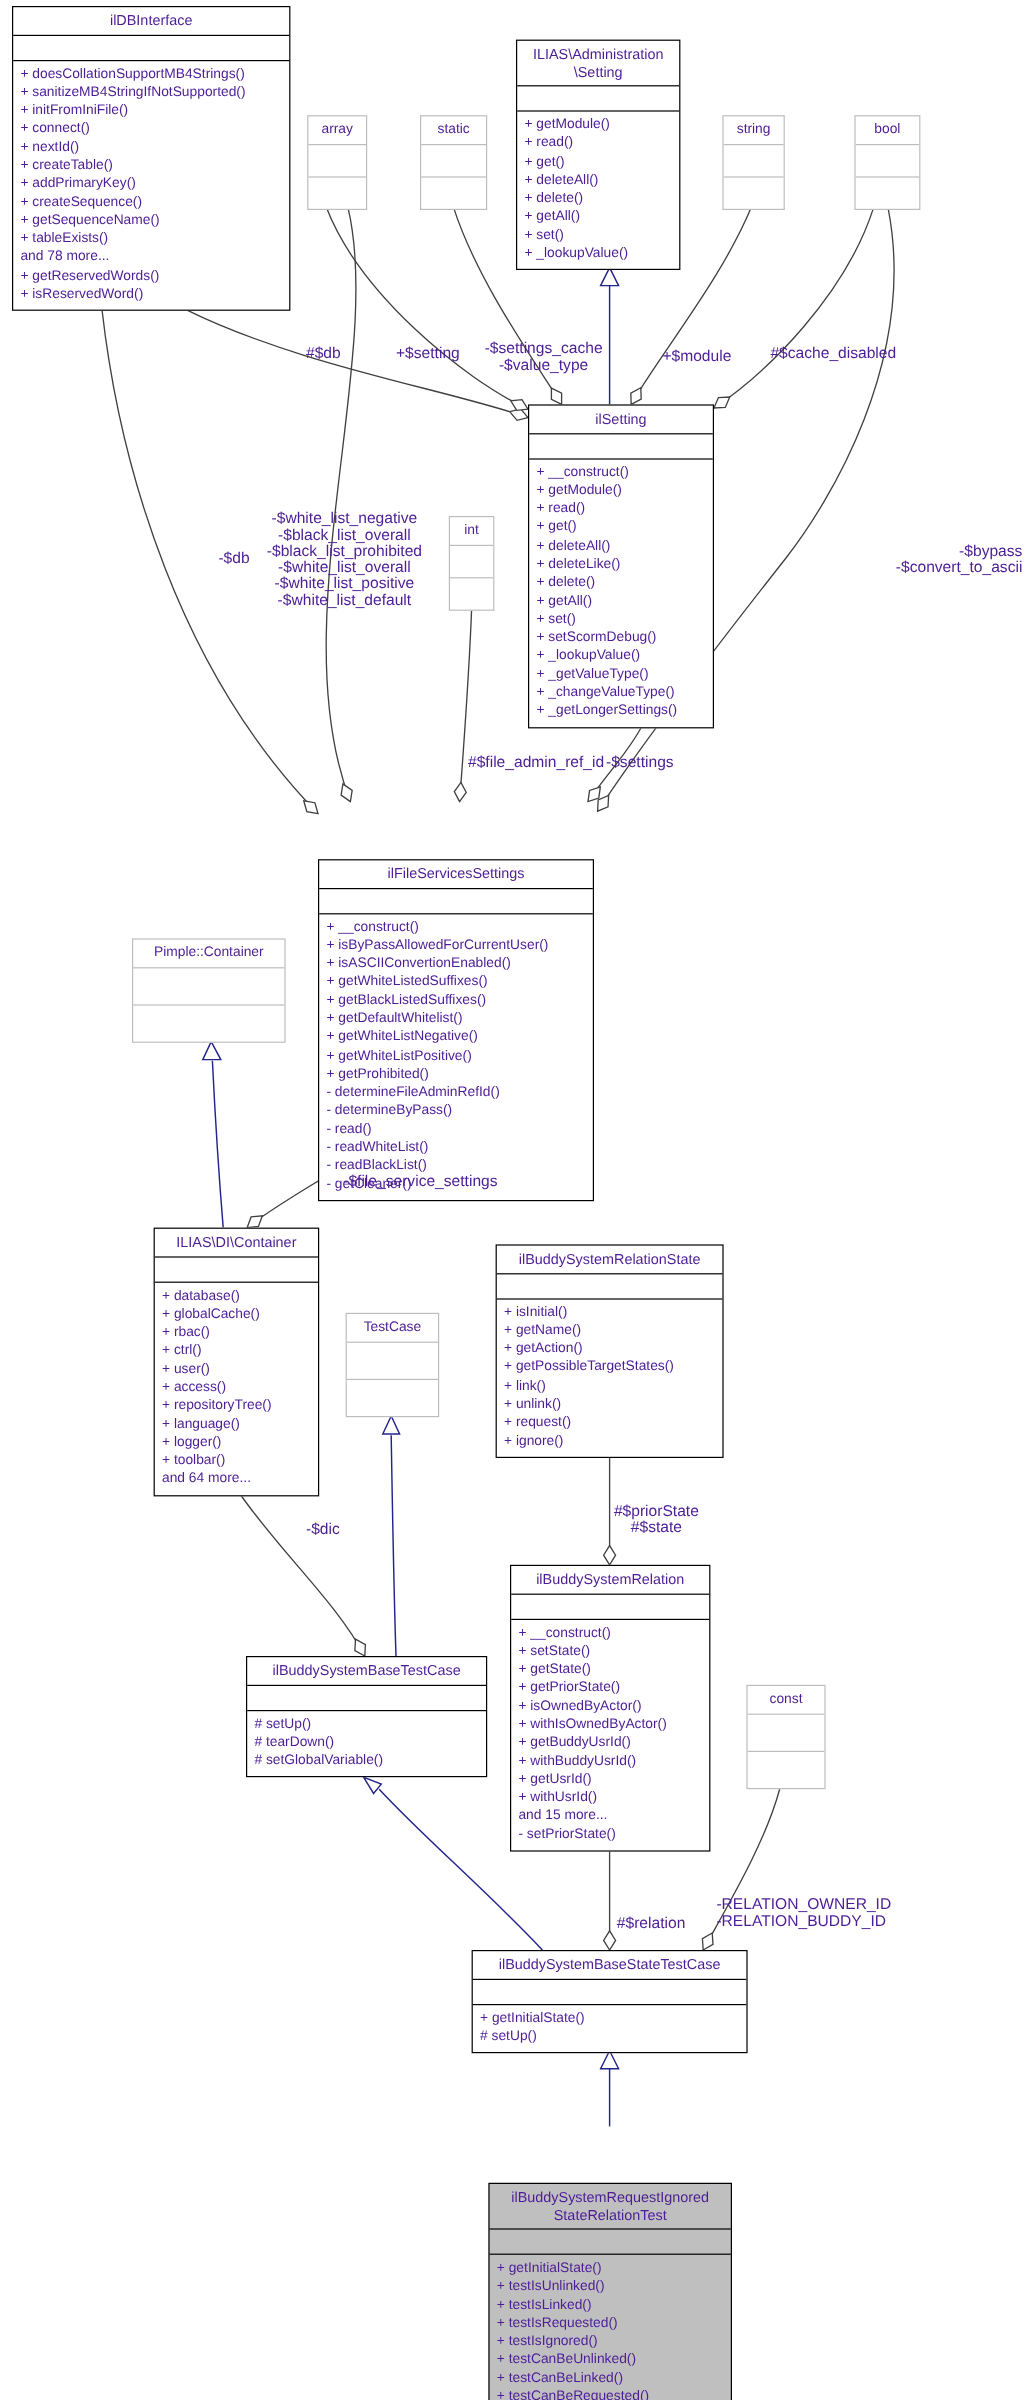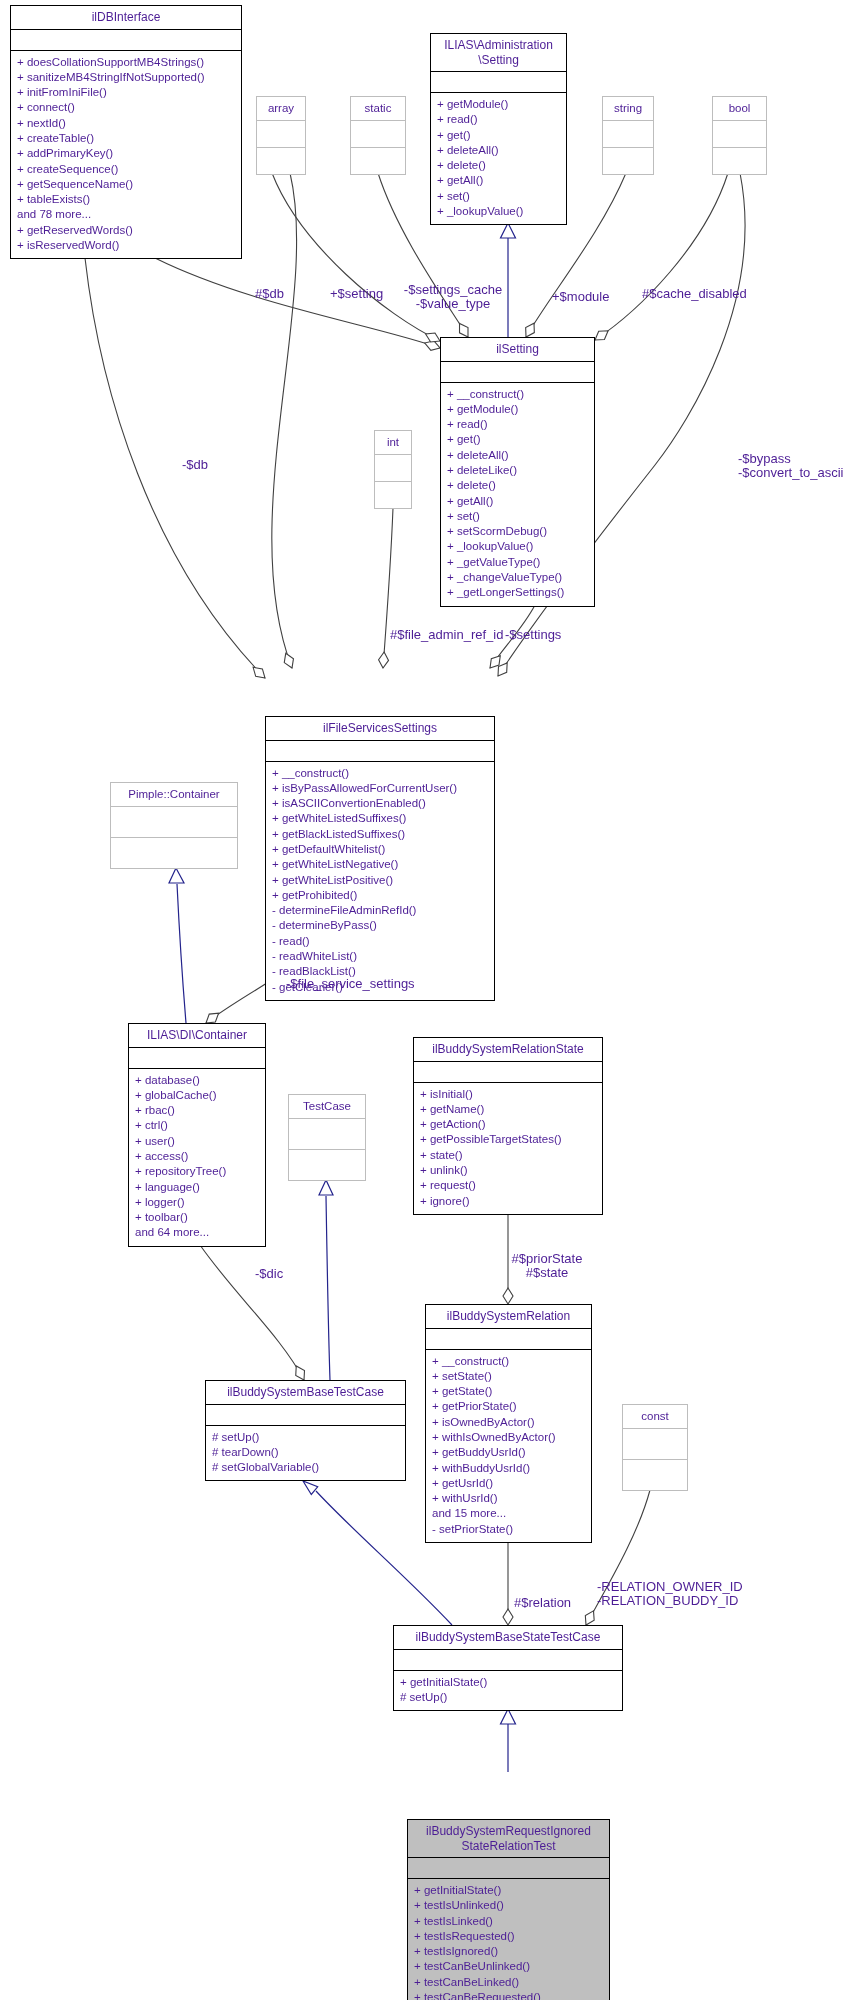--- a/index.html
+++ b/index.html
@@ -250,21 +250,21 @@
   </div>
 
   <div class="uml-box" style="left:413px;top:1037px;width:190px;">
     <div class="uml-title">ilBuddySystemRelationState</div>
     <div class="uml-attrs"></div>
     <div class="uml-methods">
         <div>+ isInitial()</div>
         <div>+ getName()</div>
         <div>+ getAction()</div>
         <div>+ getPossibleTargetStates()</div>
-        <div>+ state()</div>
+        <div>+ link()</div>
         <div>+ unlink()</div>
         <div>+ request()</div>
         <div>+ ignore()</div>
       </div>
   </div>
 
   <div class="uml-box" style="left:425px;top:1304px;width:167px;">
     <div class="uml-title">ilBuddySystemRelation</div>
     <div class="uml-attrs"></div>
     <div class="uml-methods">
@@ -326,21 +326,27 @@
       </div>
   </div>
 
   <div class="edge-label" style="left:255px;top:287px;">#$db</div>
   <div class="edge-label" style="left:330px;top:287px;">+$setting</div>
   <div class="edge-label" style="left:398px;top:283px;width:110px;text-align:center;">-$settings_cache
 -$value_type</div>
   <div class="edge-label" style="left:552px;top:290px;">+$module</div>
   <div class="edge-label" style="left:642px;top:287px;">#$cache_disabled</div>
   <div class="edge-label" style="left:182px;top:458px;">-$db</div>
-  <div class="edge-label" style="left:738px;top:452px;width:114px;text-align:left;">-$bypass
+  <div class="edge-label" style="left:208px;top:425px;width:158px;text-align:center;">-$white_list_negative
+-$black_list_overall
+-$black_list_prohibited
+-$white_list_overall
+-$white_list_positive
+-$white_list_default</div>
+  <div class="edge-label" style="left:738px;top:452px;width:114px;text-align:right;">-$bypass
 -$convert_to_ascii</div>
   <div class="edge-label" style="left:390px;top:628px;">#$file_admin_ref_id</div>
   <div class="edge-label" style="left:505px;top:628px;">-$settings</div>
   <div class="edge-label" style="left:286px;top:977px;">-$file_service_settings</div>
   <div class="edge-label" style="left:255px;top:1267px;">-$dic</div>
   <div class="edge-label" style="left:506px;top:1252px;width:82px;text-align:center;">#$priorState
 #$state</div>
   <div class="edge-label" style="left:514px;top:1596px;">#$relation</div>
   <div class="edge-label" style="left:597px;top:1580px;">-RELATION_OWNER_ID
 -RELATION_BUDDY_ID</div>

